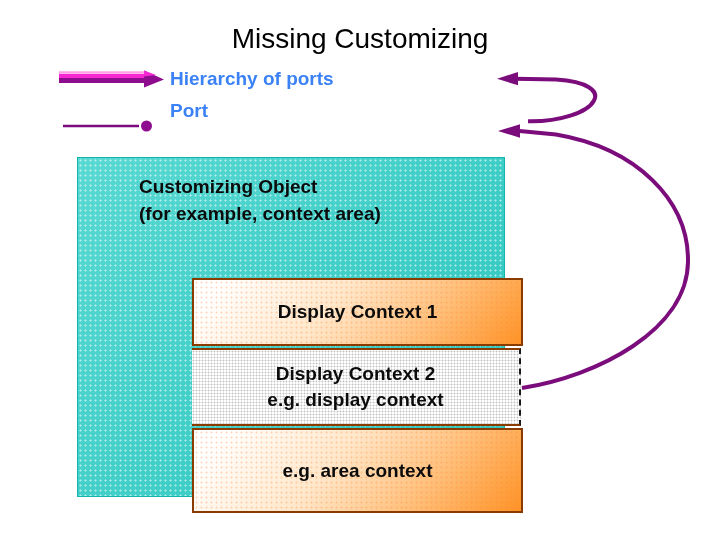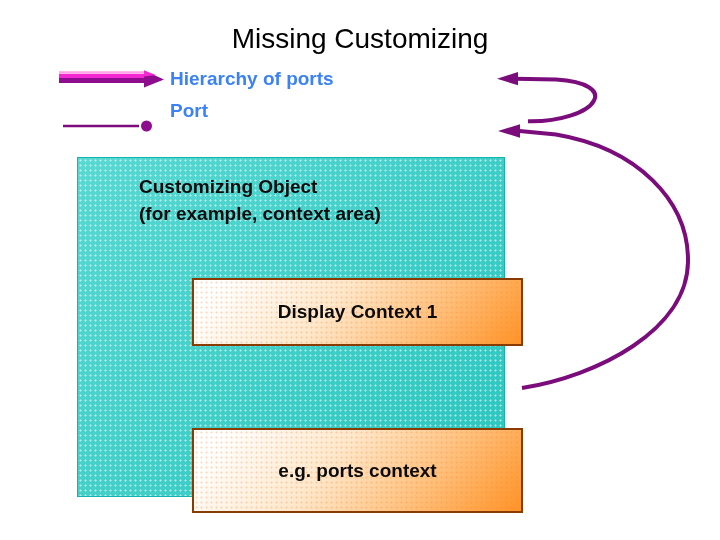--- a/index.html
+++ b/index.html
@@ -81,23 +81,27 @@
     <div class="obj-label">
       <div>Customizing Object</div>
       <div>(for example, context area)</div>
     </div>
   </div>
 
   <div class="ctx orange" style="top:278px;height:68px">
     <div>Display Context 1</div>
   </div>
 
+  <div class="ctx gray" style="top:348px;height:78px">
+    <div>Display Context 2</div>
+    <div>e.g. display context</div>
+  </div>
 
   <div class="ctx orange" style="top:428px;height:85px">
-    <div>e.g. ports context</div>
+    <div>e.g. area context</div>
   </div>
 
   <svg class="curves" width="720" height="540" viewBox="0 0 720 540">
 
     <path d="M 515 78.7 L 556 79.5 C 588 81.5 599 91 594 100.5 C 588 112.5 559 122 528 121.3" stroke="#7b0c7c" stroke-width="4" fill="none"></path>
     <polygon points="518,72 497,78.7 518,85.3" fill="#7b0c7c"></polygon>
 
     <path d="M 517 130.7 L 556 134.5 C 636 148 689 200 688 262 C 687 330 598 376 522 388" stroke="#7b0c7c" stroke-width="4" fill="none"></path>
     <polygon points="520,124.3 498,131 520,137.7" fill="#7b0c7c"></polygon>
   </svg>

